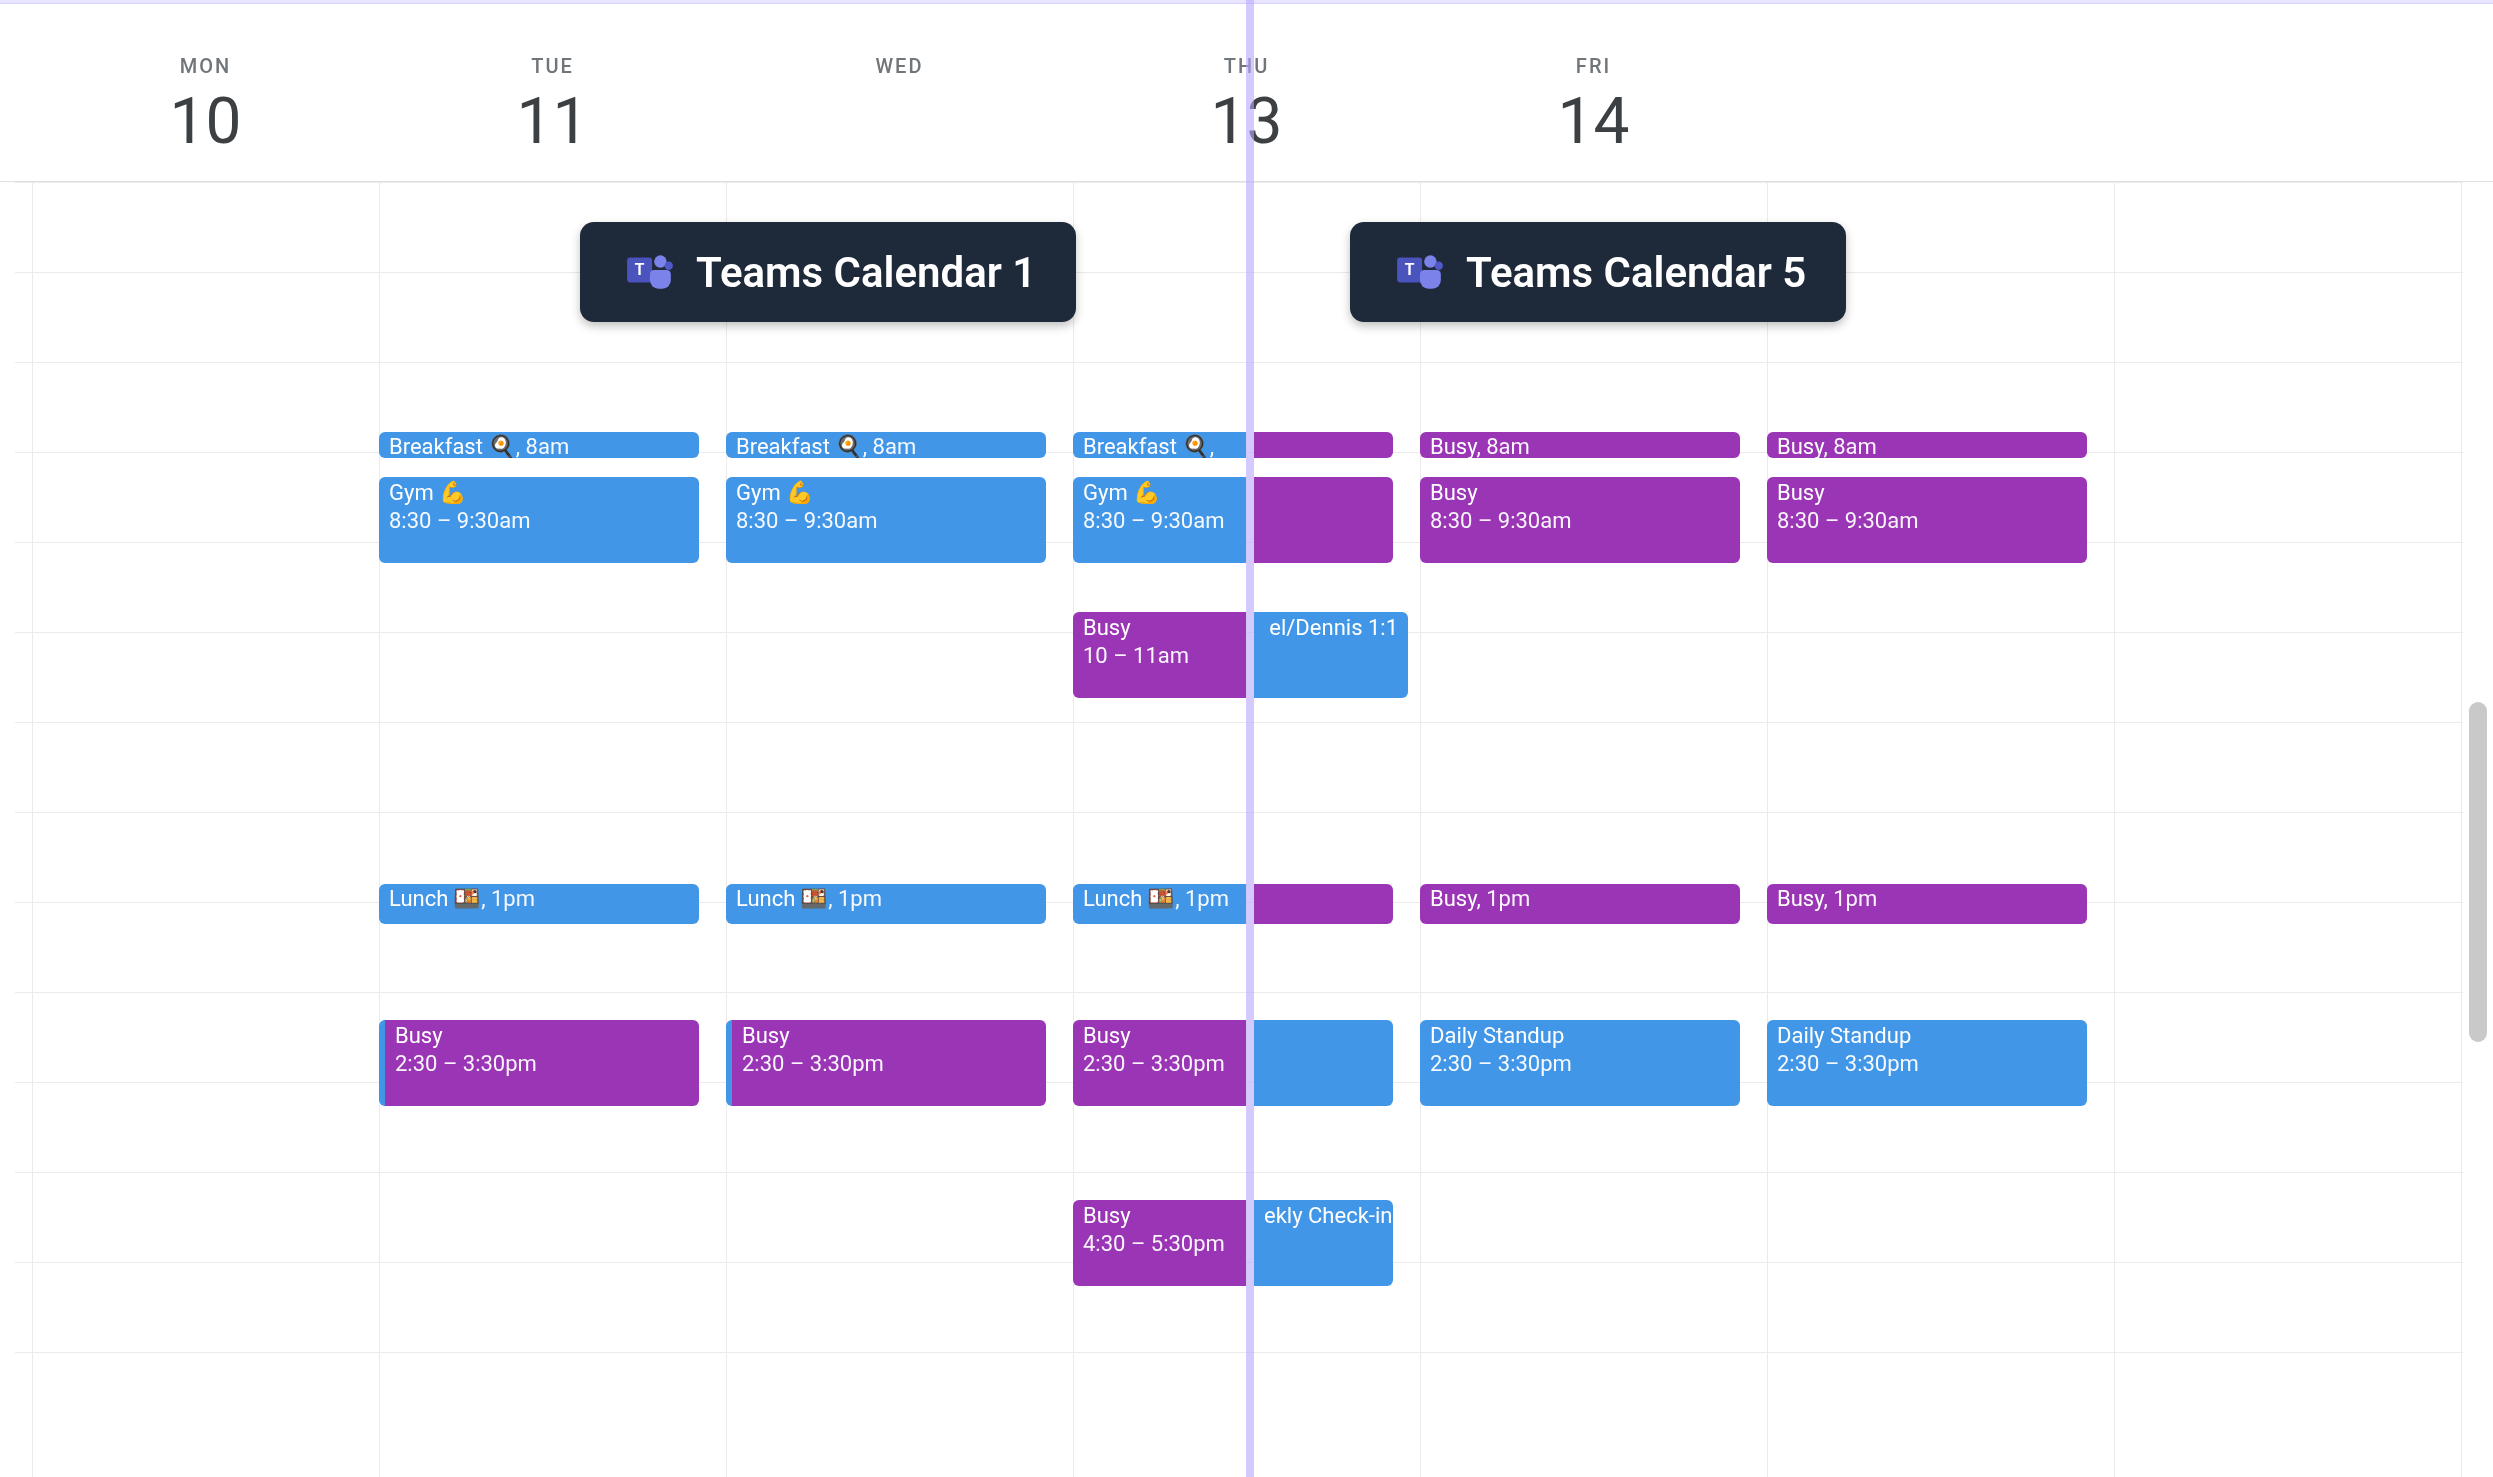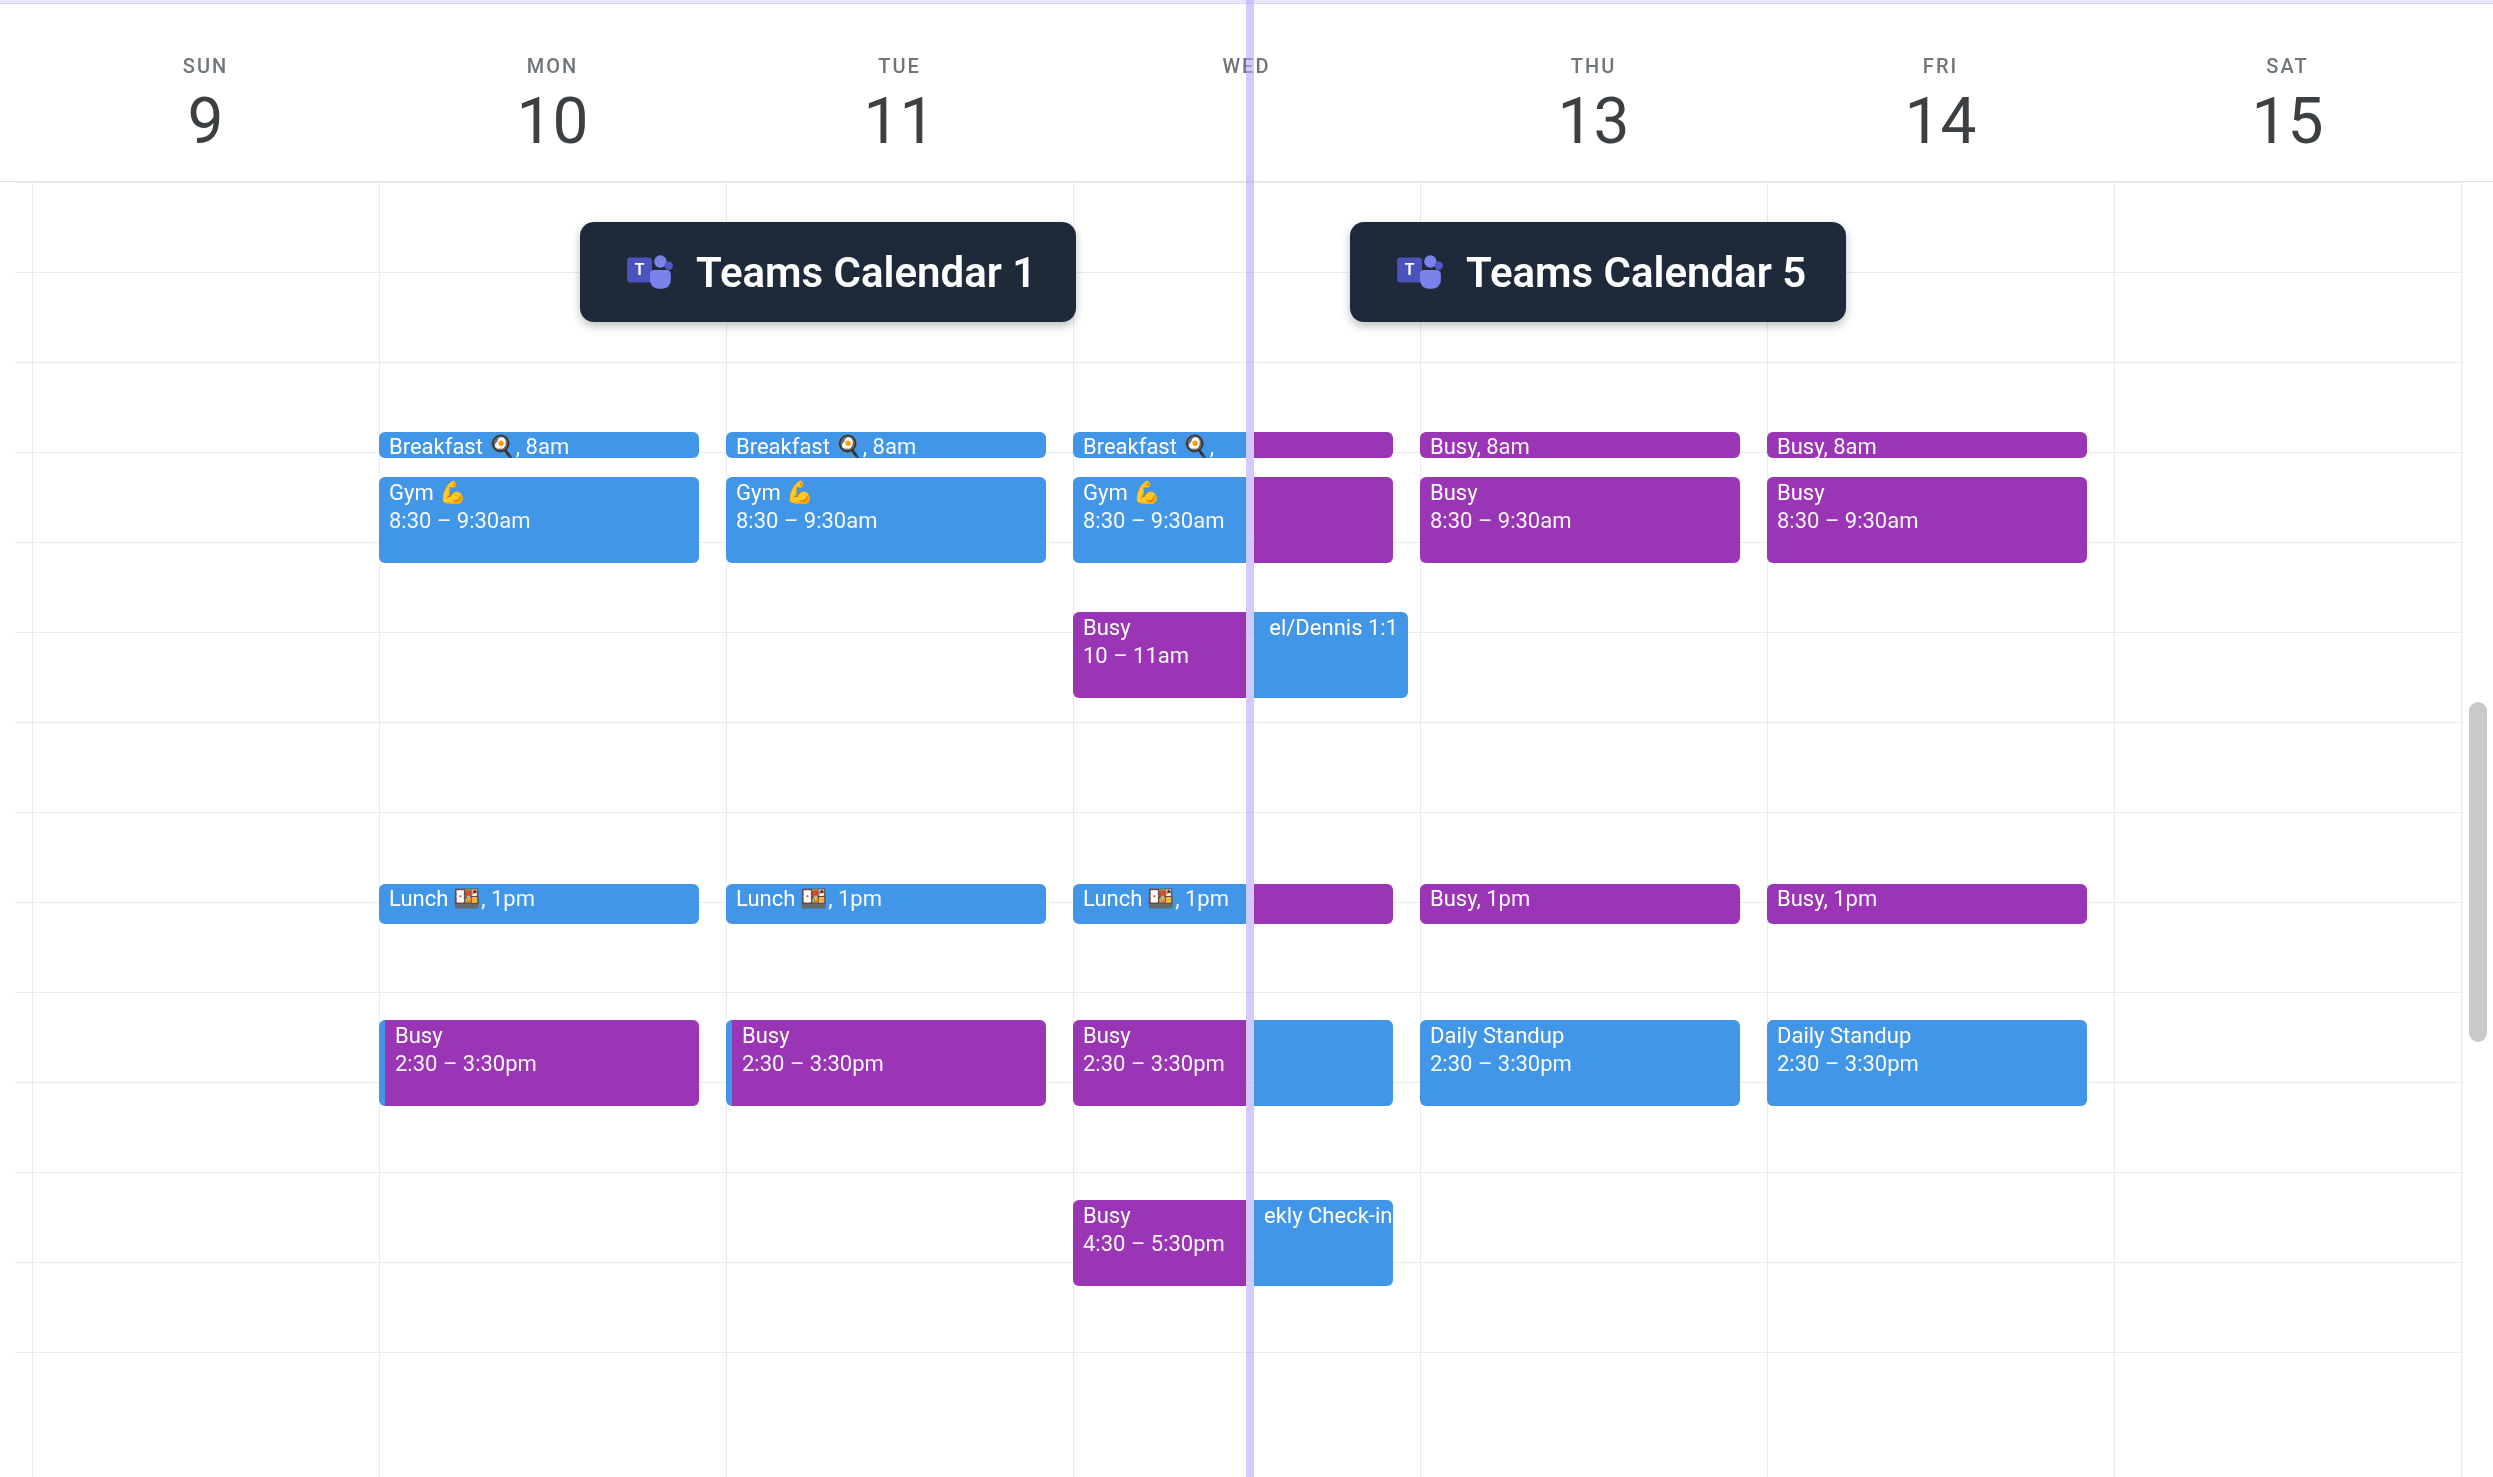--- a/index.html
+++ b/index.html
@@ -117,45 +117,37 @@
 </head>
 <body>
 
 <div class="top-edge"></div>
 
 <div class="calendar">
 
   <div class="header-row">
     <div class="gutter-left"></div>
     <div class="day-header">
-      <div class="dow">SUN</div>
-      <div class="dnum">9</div>
-    </div>
-    <div class="day-header">
       <div class="dow">MON</div>
       <div class="dnum">10</div>
     </div>
     <div class="day-header">
       <div class="dow">TUE</div>
       <div class="dnum">11</div>
     </div>
     <div class="day-header">
       <div class="dow">WED</div>
     </div>
     <div class="day-header">
       <div class="dow">THU</div>
       <div class="dnum">13</div>
     </div>
     <div class="day-header">
       <div class="dow">FRI</div>
       <div class="dnum">14</div>
-    </div>
-    <div class="day-header">
-      <div class="dow">SAT</div>
-      <div class="dnum">15</div>
     </div>
     <div class="gutter-right"></div>
   </div>
 
   <div class="grid-body">
 
     <div class="hour-line" style="top:0px"></div>
     <div class="hour-line" style="top:90px"></div>
     <div class="hour-line" style="top:180px"></div>
     <div class="hour-line" style="top:270px"></div>

